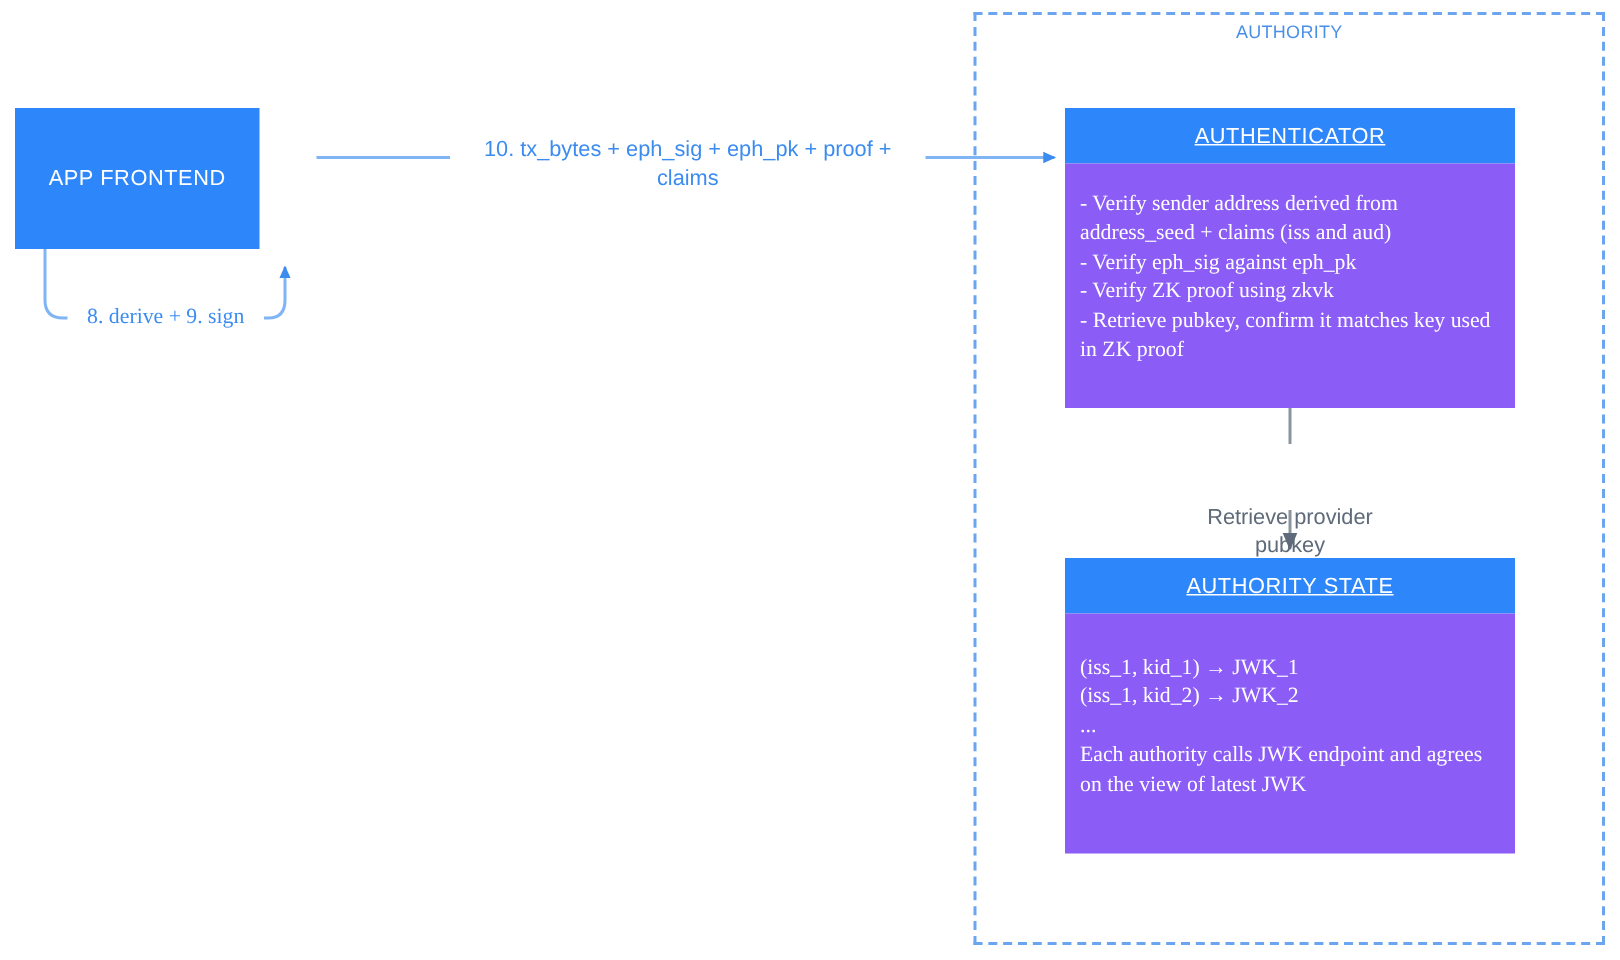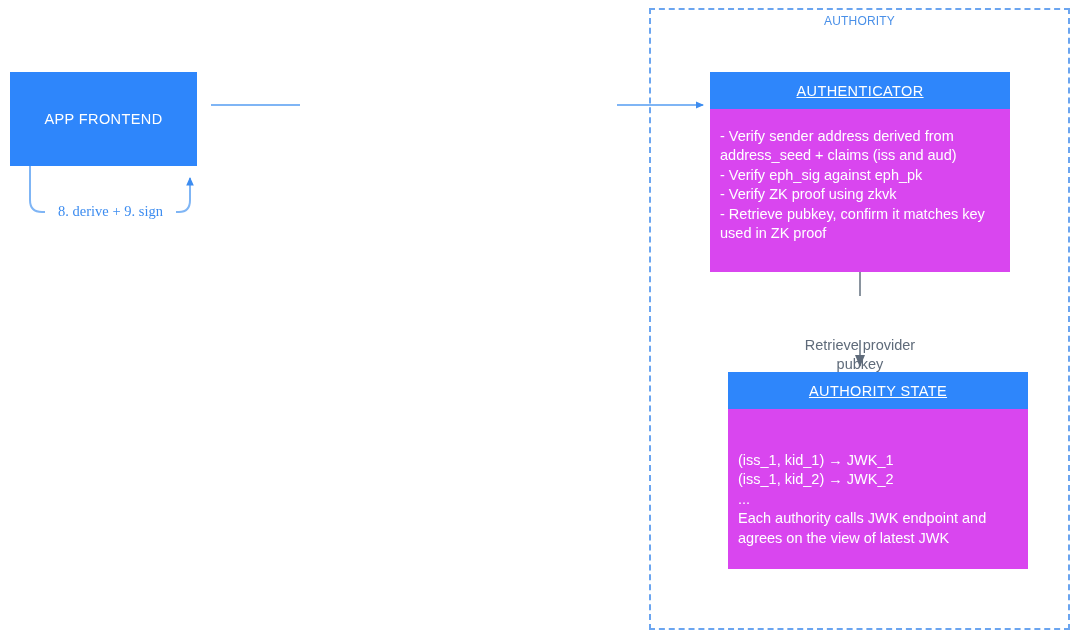--- a/index.html
+++ b/index.html
@@ -77,31 +77,32 @@
     height: 37px;
     display: flex;
     align-items: center;
     justify-content: center;
     font-size: 14.5px;
     letter-spacing: 0.4px;
     box-sizing: border-box;
     text-decoration: underline;
   }
   .panel-body {
-    background: #d946ef;
+    background: #8b5cf6;
     color: #ffffff;
     box-sizing: border-box;
     padding: 18px 10px 10px 10px;
     font-size: 14.5px;
     line-height: 19.4px;
     white-space: pre-line;
     overflow: hidden;
+    font-family: Liberation Serif, serif;
   }
   .panel-body.state-body {
-    padding-top: 42px;
+    padding-top: 27px;
   }
 
   
   .edge-label {
     position: absolute;
     color: #3C8CF0;
     font-size: 14.5px;
     line-height: 19px;
     text-align: center;
     white-space: pre-line;
@@ -141,39 +142,41 @@
       <path d="M30,166 L30,200 Q30,212 42,212 L45,212" fill="none" stroke="#7FB5F5" stroke-width="2"></path>
       <path d="M176,212 L179,212 Q190,212 190,200 L190,178" fill="none" stroke="#7FB5F5" stroke-width="2" marker-end="url(#arrow-blue)"></path>
     </g>
 
     <g>
       <line x1="860" y1="272" x2="860" y2="296" stroke="#8A949F" stroke-width="2"></line>
       <line x1="860" y1="340" x2="860" y2="366" stroke="#8A949F" stroke-width="2" marker-end="url(#arrow-gray)"></line>
     </g>
   </svg>
 
-  <div class="node-box" style="left:10px; top:72px; width:187px; height:94px;">
+  <div class="node-box" style="left:10px; top:72px; width:163px; height:94px;">
     <span>APP FRONTEND</span>
   </div>
 
+  <div class="edge-label" style="left:296px; top:91px; width:325px;">10. tx_bytes + eph_sig + eph_pk + proof +
+claims</div>
 
   <div class="edge-label loop" style="left:41px; top:202px; width:139px;font-family:Liberation Serif, serif;">8. derive + 9. sign</div>
 
   <div class="edge-label gray" style="left:760px; top:300px; width:200px;">Retrieve provider
 pubkey</div>
 
   <div class="panel" style="left:710px; top:72px; width:300px; height:200px;">
     <div class="panel-header">AUTHENTICATOR</div>
     <div class="panel-body" style="height:163px;">- Verify sender address derived from address_seed + claims (iss and aud)
 - Verify eph_sig against eph_pk
 - Verify ZK proof using zkvk
 - Retrieve pubkey, confirm it matches key used in ZK proof</div>
   </div>
 
-  <div class="panel" style="left:710px; top:372px; width:300px; height:240px;margin-left:18px;">
+  <div class="panel" style="left:710px; top:372px; width:300px; height:240px;">
     <div class="panel-header">AUTHORITY STATE</div>
     <div class="panel-body state-body" style="height:160px;">(iss_1, kid_1) → JWK_1
 (iss_1, kid_2) → JWK_2
 ...
 Each authority calls JWK endpoint and agrees on the view of latest JWK</div>
   </div>
 
 </div>
 
 </body></html>

